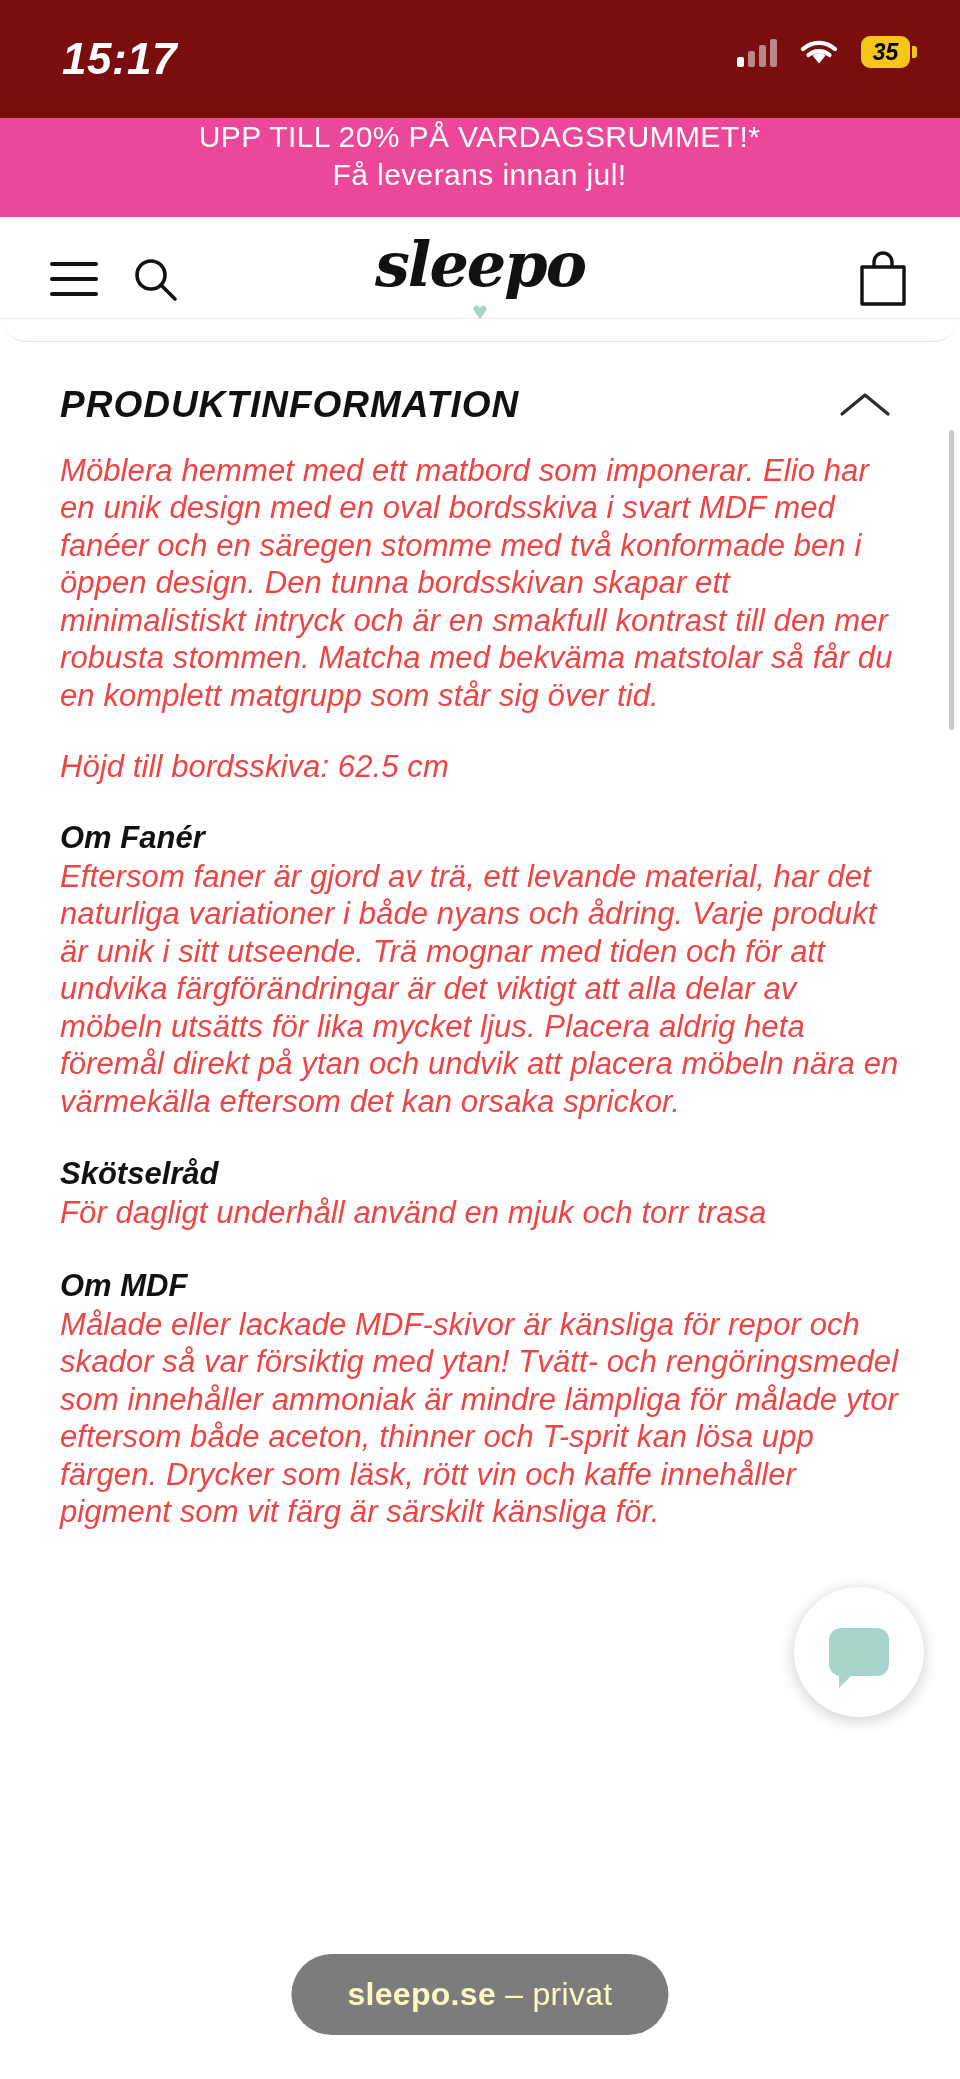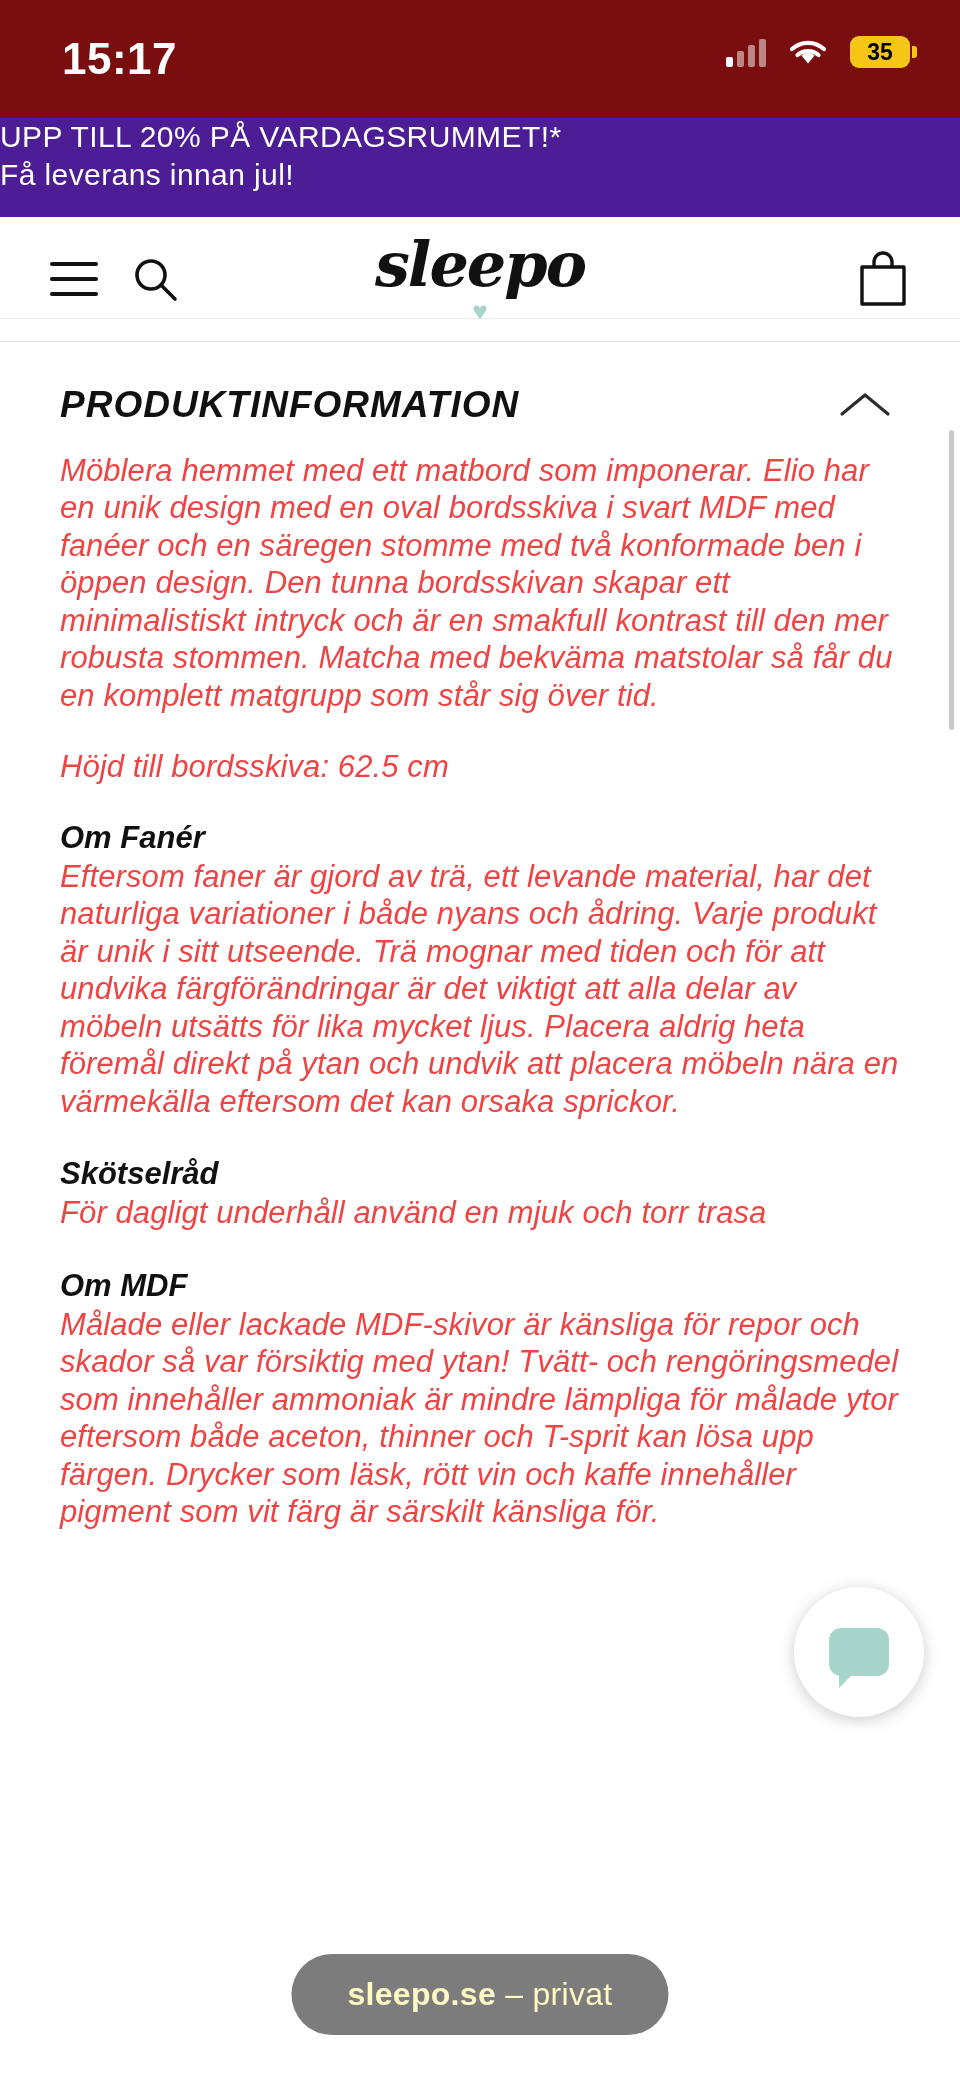--- a/index.html
+++ b/index.html
@@ -17,20 +17,21 @@
     background: #ffffff;
     overflow: hidden;
   }
 
   
   .statusbar {
     position: relative;
     height: 118px;
     background: #7a0e0e;
     color: #ffffff;
+    font-style: italic;
   }
   .status-time {
     position: absolute;
     left: 62px;
     top: 34px;
     font-size: 44px;
     font-weight: bold;
     letter-spacing: 0.5px;
   }
   .status-right {
@@ -54,21 +55,21 @@
     border-radius: 2px;
     opacity: 0.45;
   }
   .signal i:nth-child(1) { height: 10px; opacity: 1; }
   .signal i:nth-child(2) { height: 16px; opacity: 0.5; }
   .signal i:nth-child(3) { height: 22px; opacity: 0.5; }
   .signal i:nth-child(4) { height: 28px; opacity: 0.5; }
 
   .battery {
     position: relative;
-    width: 60px;
+    width: 49px;
     height: 32px;
     border-radius: 9px;
     background: #f5c518;
     display: flex;
     align-items: center;
     justify-content: center;
     color: #000;
     font-size: 23px;
     font-weight: bold;
   }
@@ -78,37 +79,39 @@
     right: -7px;
     top: 10px;
     width: 5px;
     height: 12px;
     background: #f5c518;
     border-radius: 0 3px 3px 0;
   }
 
   
   .promo {
-    background: #4c1d95;
+    background: #ec4899;
     color: #ffffff;
+    text-align: center;
     padding: 0 1px 22px 0;
     font-size: 30px;
     line-height: 1.28;
     letter-spacing: 0.4px;
   }
   .promo div { font-weight: 400; }
 
   
   .header {
     position: relative;
     height: 125px;
     background: #ffffff;
     border-bottom: 1px solid #e4e4e4;
     display: flex;
     align-items: center;
+    border-radius: 27px;
   }
   .hamburger {
     position: absolute;
     left: 50px;
     top: 50%;
     transform: translateY(-50%);
     width: 48px;
     height: 34px;
     display: flex;
     flex-direction: column;

